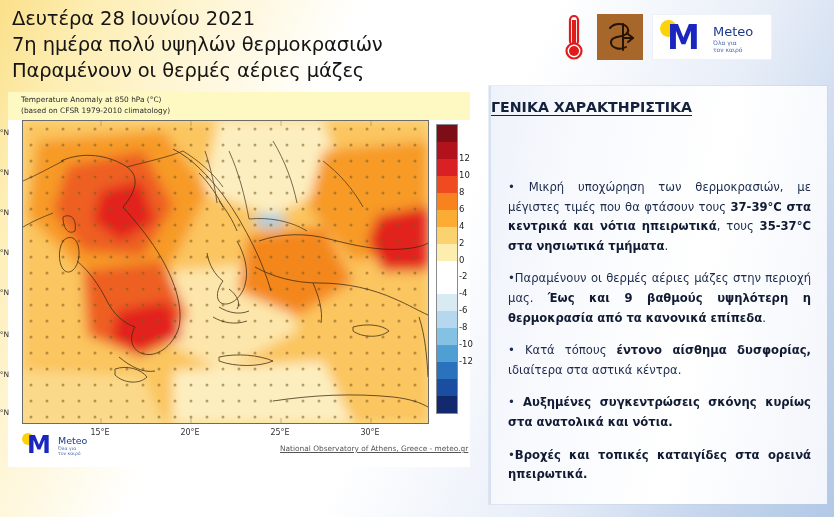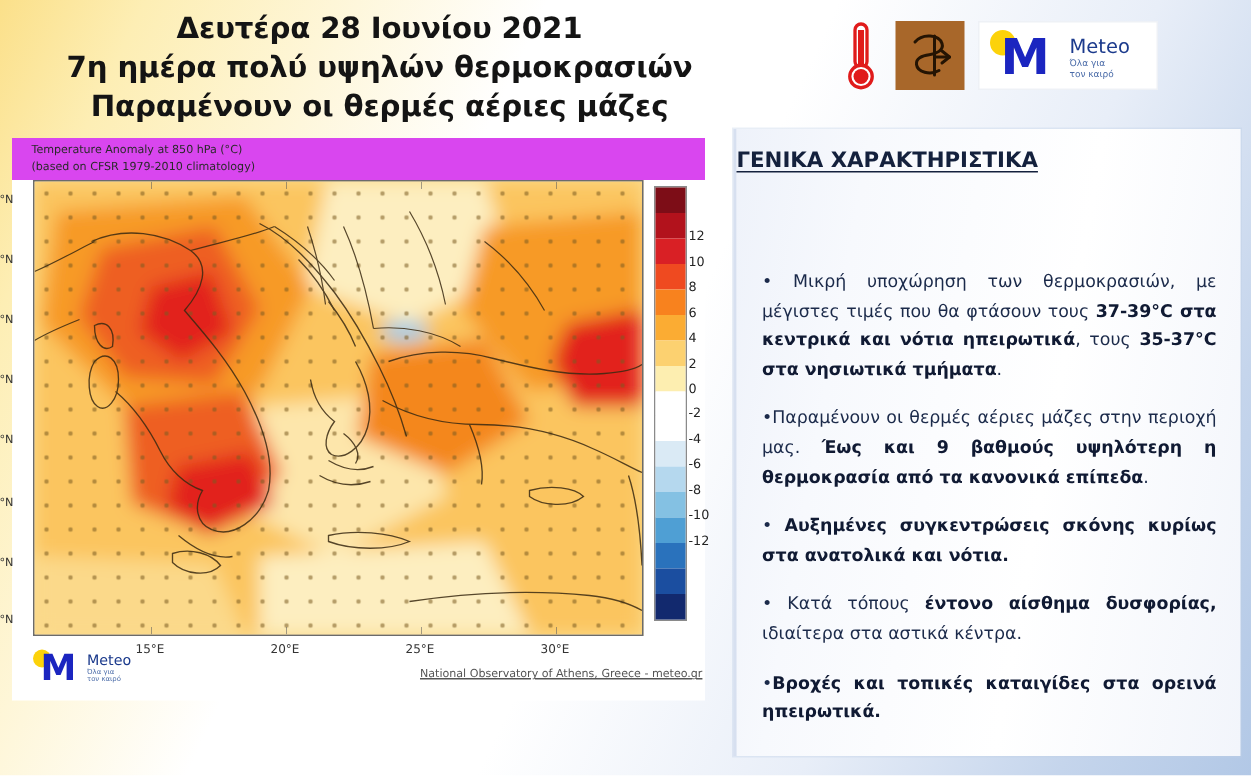--- a/index.html
+++ b/index.html
@@ -10,23 +10,23 @@
   }
   #app{
     position:relative;width:834px;height:517px;
     background:
       linear-gradient(115deg,#fbe08a 0%,#fdeeb4 9%,#ffffff 34%,#ffffff 52%,#e8eef8 72%,#c5d5ec 88%,#b2c8e6 100%);
   }
 
   
   .header{position:absolute;left:0;top:0;width:834px;height:92px;}
   .title-block{
-    position:absolute;left:28px;top:6px;width:450px;
-    text-align:center;color:#141414;
-    font-weight:bold;line-height:1.34;
+    position:absolute;left:12px;top:6px;width:450px;
+    text-align:left;color:#141414;
+    font-weight:normal;line-height:1.34;
   }
   .title-line{font-size:19.5px;letter-spacing:-0.1px;white-space:nowrap;}
   .title-line.l1{font-size:19.5px;}
   .title-line.l2{font-size:19.5px;}
   .title-line.l3{font-size:19.5px;}
 
   .logos{position:absolute;left:560px;top:13px;display:flex;align-items:center;gap:9px;}
   .logo-thermo{
     width:28px;height:48px;position:relative;
   }
@@ -55,21 +55,21 @@
     font-size:6px;line-height:7px;
   }
 
   
   .map-panel{
     position:absolute;left:8px;top:92px;width:462px;height:375px;
     background:#ffffff;
   }
   .map-head{
     position:absolute;left:0;top:0;width:462px;height:28px;
-    background:#d946ef;
+    background:#fef9c3;
   }
   .map-head-left{
     position:absolute;left:13px;top:3px;font-size:7.4px;color:#2a2a2a;line-height:10.5px;
   }
   .map-head-right{
     position:absolute;left:272px;top:3px;font-size:7.4px;color:#2a2a2a;line-height:10.5px;
   }
 
   .plot-wrap{position:absolute;left:14px;top:28px;width:405px;height:302px;}
   .plot{
@@ -347,18 +347,18 @@
       </div>
     </div>
   </div>
 
 
   <div class="side">
     <div class="side-title">ΓΕΝΙΚΑ ΧΑΡΑΚΤΗΡΙΣΤΙΚΑ</div>
     <div class="bullets">
       <div class="bullet">• Μικρή υποχώρηση των θερμοκρασιών, με μέγιστες τιμές που θα φτάσουν τους <b>37-39°C στα κεντρικά και νότια ηπειρωτικά</b>, τους <b>35-37°C στα νησιωτικά τμήματα</b>.</div>
       <div class="bullet">•Παραμένουν οι θερμές αέριες μάζες στην περιοχή μας. <b>Έως και 9 βαθμούς υψηλότερη η θερμοκρασία από τα κανονικά επίπεδα</b>.</div>
+      <div class="bullet">• Κατά τόπους <b>έντονο αίσθημα δυσφορίας,</b> ιδιαίτερα στα αστικά κέντρα.</div>
       <div class="bullet">• <b>Αυξημένες συγκεντρώσεις σκόνης κυρίως στα ανατολικά και νότια.</b></div>
-      <div class="bullet">• Κατά τόπους <b>έντονο αίσθημα δυσφορίας,</b> ιδιαίτερα στα αστικά κέντρα.</div>
       <div class="bullet">•<b>Βροχές και τοπικές καταιγίδες στα ορεινά ηπειρωτικά.</b></div>
     </div>
   </div>
 </div>
 
 </body></html>

